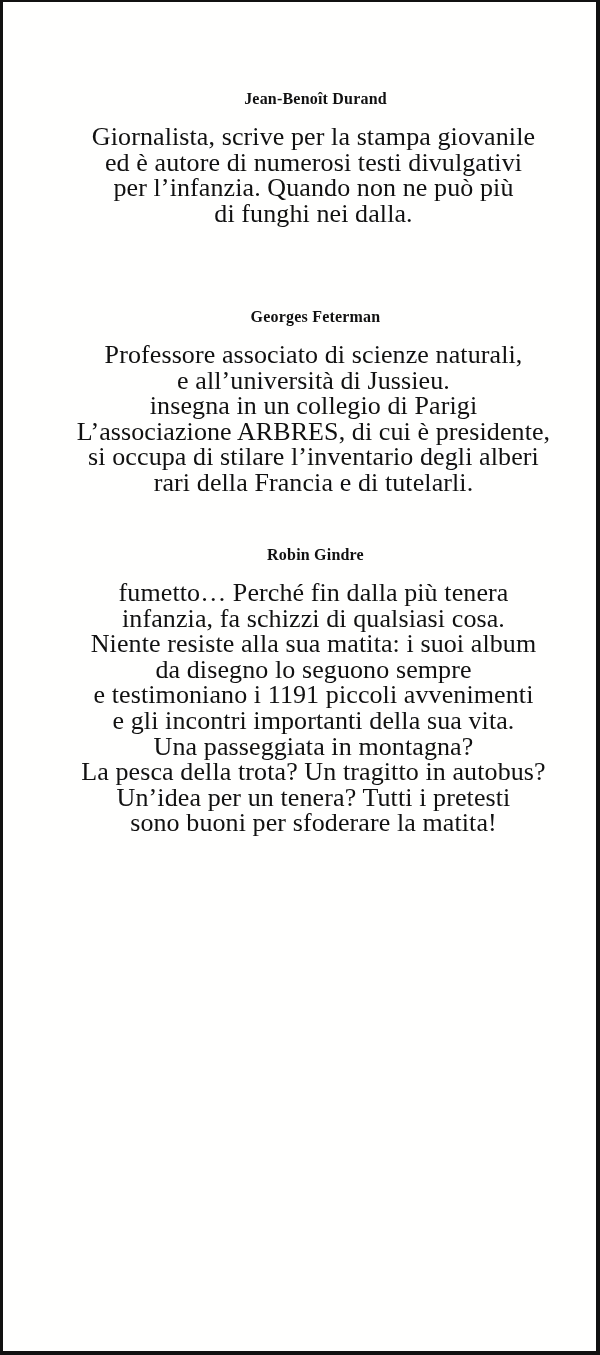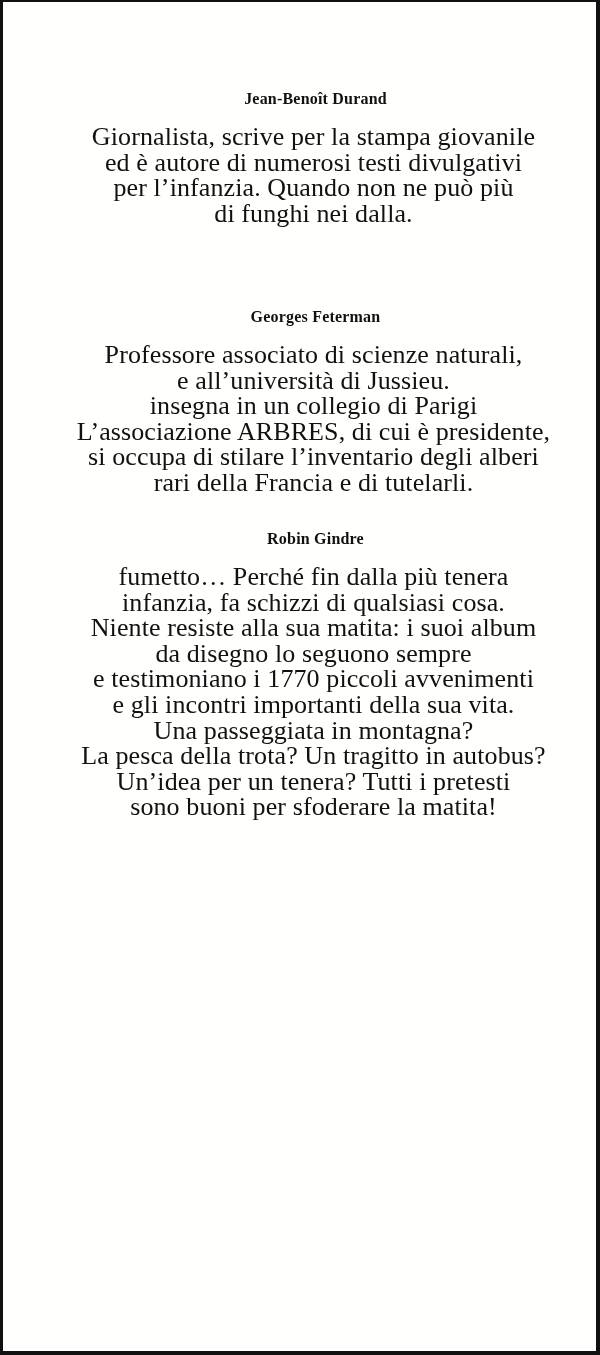--- a/index.html
+++ b/index.html
@@ -30,21 +30,21 @@
     }
     .bio-line {
       font-size: 26px;
       line-height: 25.6px;
       white-space: nowrap;
       letter-spacing: 0.1px;
       padding-left: 28px;
     }
     #bio-0 { top: 84px; }
     #bio-1 { top: 302px; }
-    #bio-2 { top: 524px; }
+    #bio-2 { top: 540px; }
   </style>
 </head>
 <body>
 
 <div class="page">
 
   <section class="bio" id="bio-0">
     <h2 class="bio-name">Jean-Benoît Durand</h2>
     <div class="bio-line">Giornalista, scrive per la stampa giovanile</div>
     <div class="bio-line">ed è autore di numerosi testi divulgativi</div>
@@ -61,21 +61,21 @@
     <div class="bio-line">si occupa di stilare l’inventario degli alberi</div>
     <div class="bio-line">rari della Francia e di tutelarli.</div>
   </section>
 
   <section class="bio" id="bio-2">
     <h2 class="bio-name">Robin Gindre</h2>
     <div class="bio-line">fumetto… Perché fin dalla più tenera</div>
     <div class="bio-line">infanzia, fa schizzi di qualsiasi cosa.</div>
     <div class="bio-line">Niente resiste alla sua matita: i suoi album</div>
     <div class="bio-line">da disegno lo seguono sempre</div>
-    <div class="bio-line">e testimoniano i 1770 piccoli avvenimenti</div>
+    <div class="bio-line">e testimoniano i 1191 piccoli avvenimenti</div>
     <div class="bio-line">e gli incontri importanti della sua vita.</div>
     <div class="bio-line">Una passeggiata in montagna?</div>
     <div class="bio-line">La pesca della trota? Un tragitto in autobus?</div>
     <div class="bio-line">Un’idea per un tenera? Tutti i pretesti</div>
     <div class="bio-line">sono buoni per sfoderare la matita!</div>
   </section>
 
 </div>
 
 </body></html>

